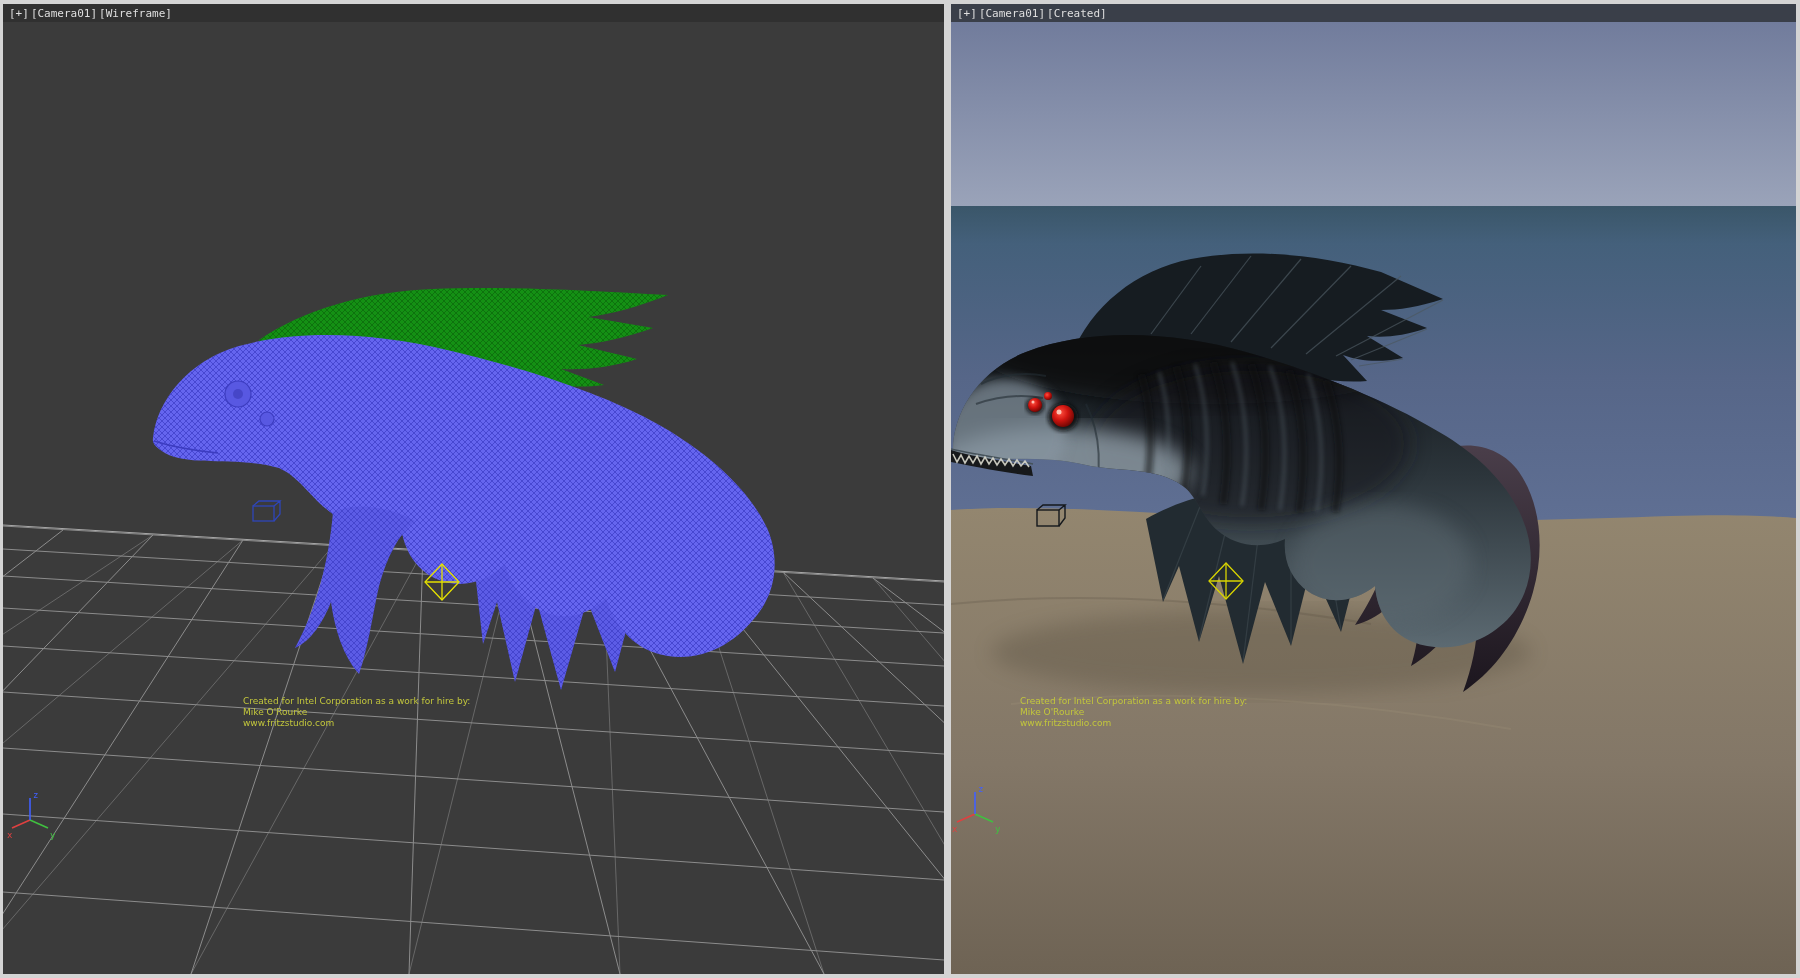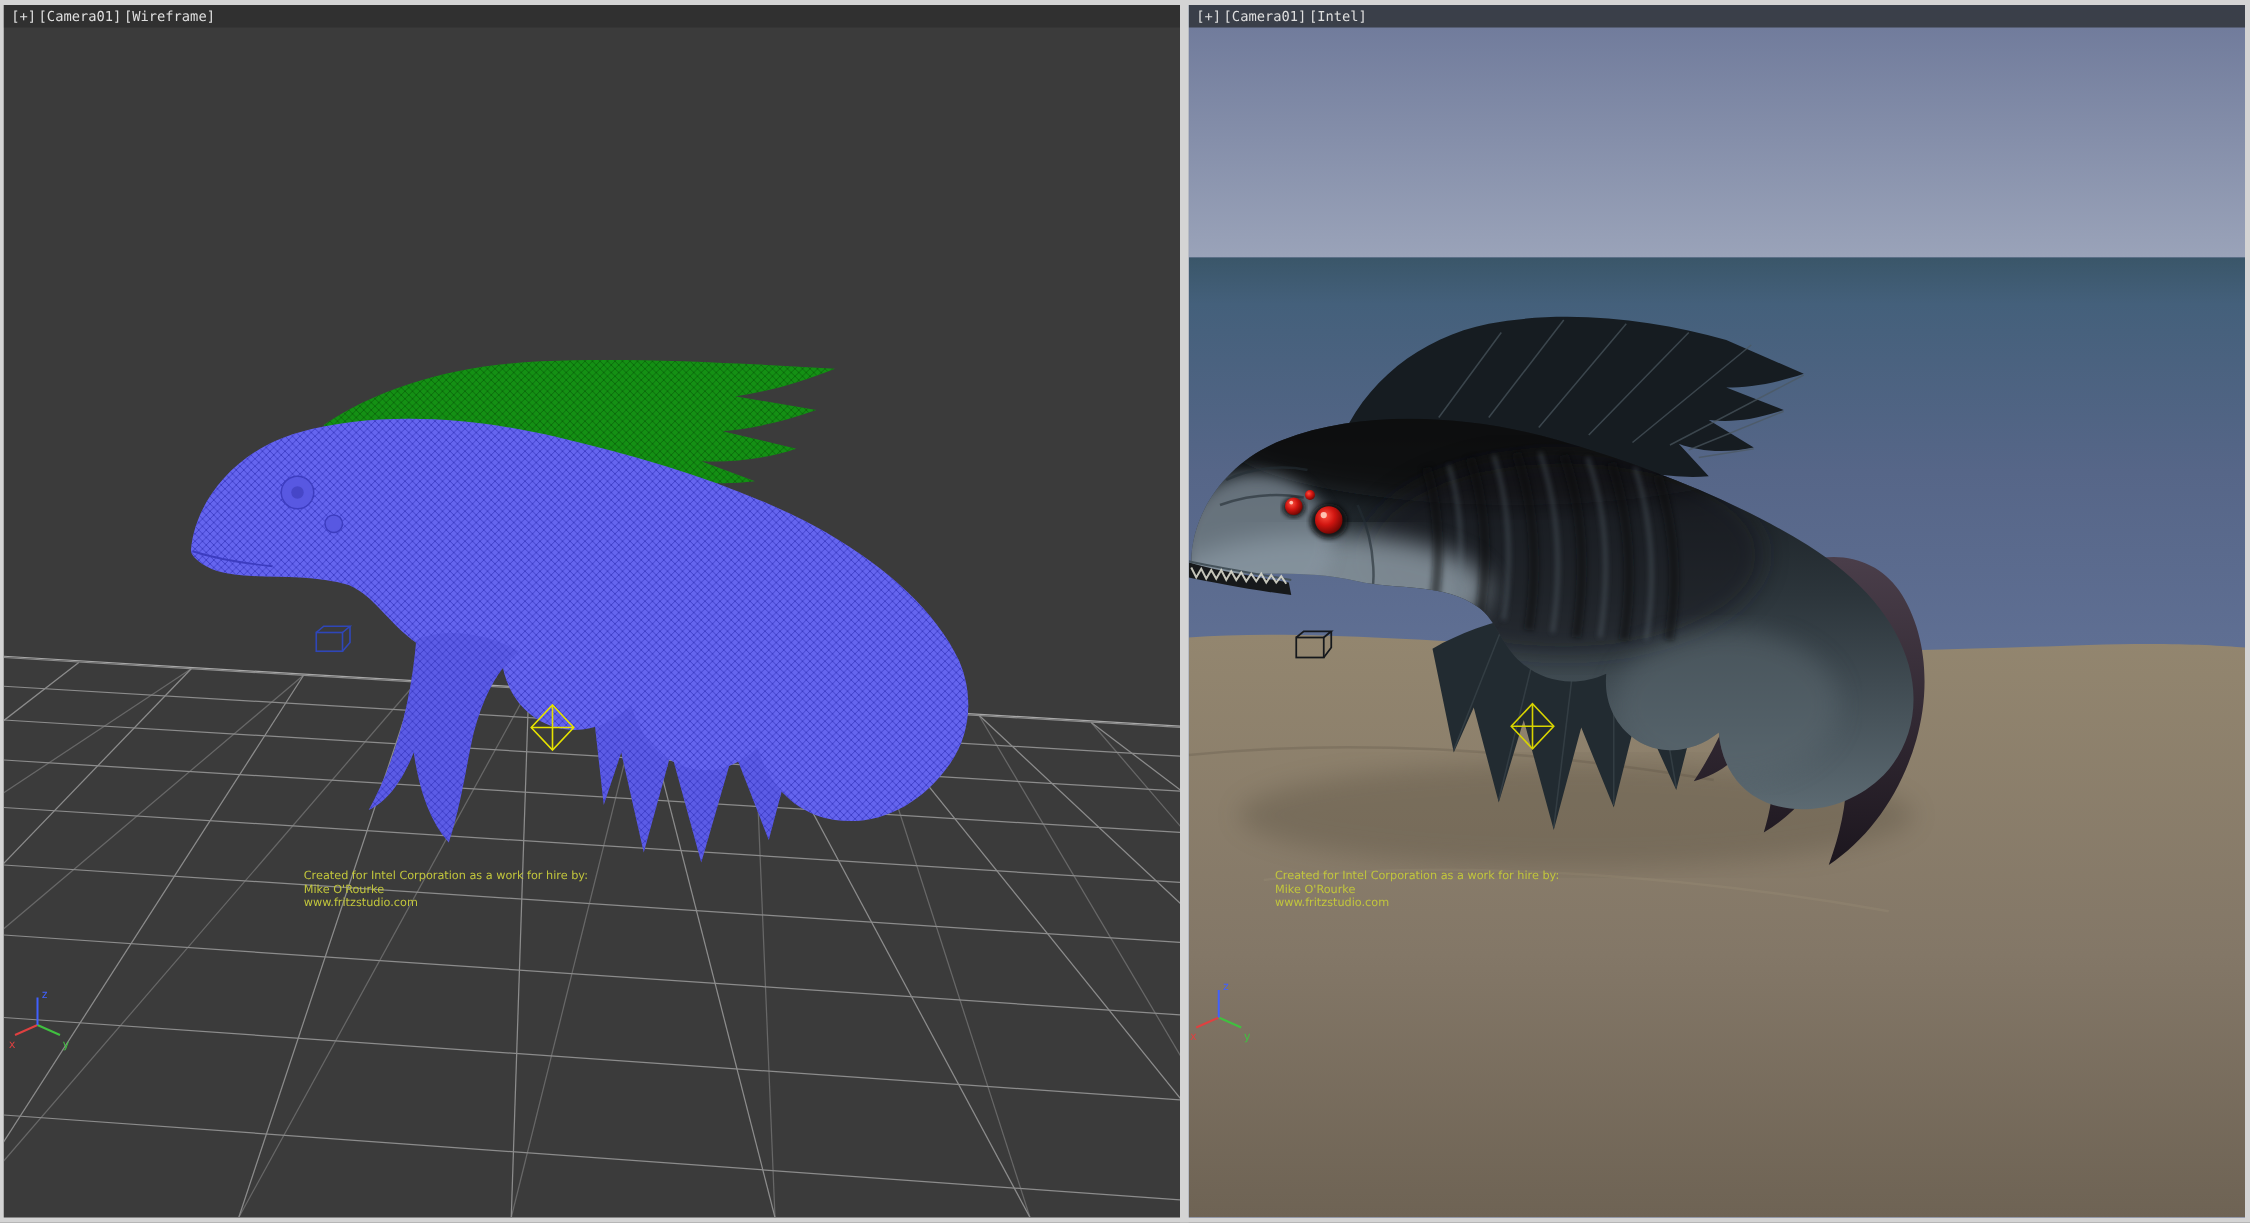--- a/index.html
+++ b/index.html
@@ -134,21 +134,21 @@
       <div>www.fritzstudio.com</div>
     </div>
   </div>
 
   <div class="divider"></div>
 
   <div class="viewport vp-right">
     <div class="vp-label">
       <span>[+]</span>
       <span>[Camera01]</span>
-      <span>[Intel]</span>
+      <span>[Created]</span>
     </div>
 
     <svg class="scene" viewBox="0 0 845 970" preserveAspectRatio="none">
       <defs>
         <linearGradient id="skyG" x1="0" y1="0" x2="0" y2="1">
           <stop offset="0" stop-color="#6d7899"></stop>
             <stop offset="1" stop-color="#9aa3b9"></stop>
         </linearGradient>
         <linearGradient id="seaG" x1="0" y1="0" x2="0" y2="1">
           <stop offset="0" stop-color="#3a5669"></stop>

